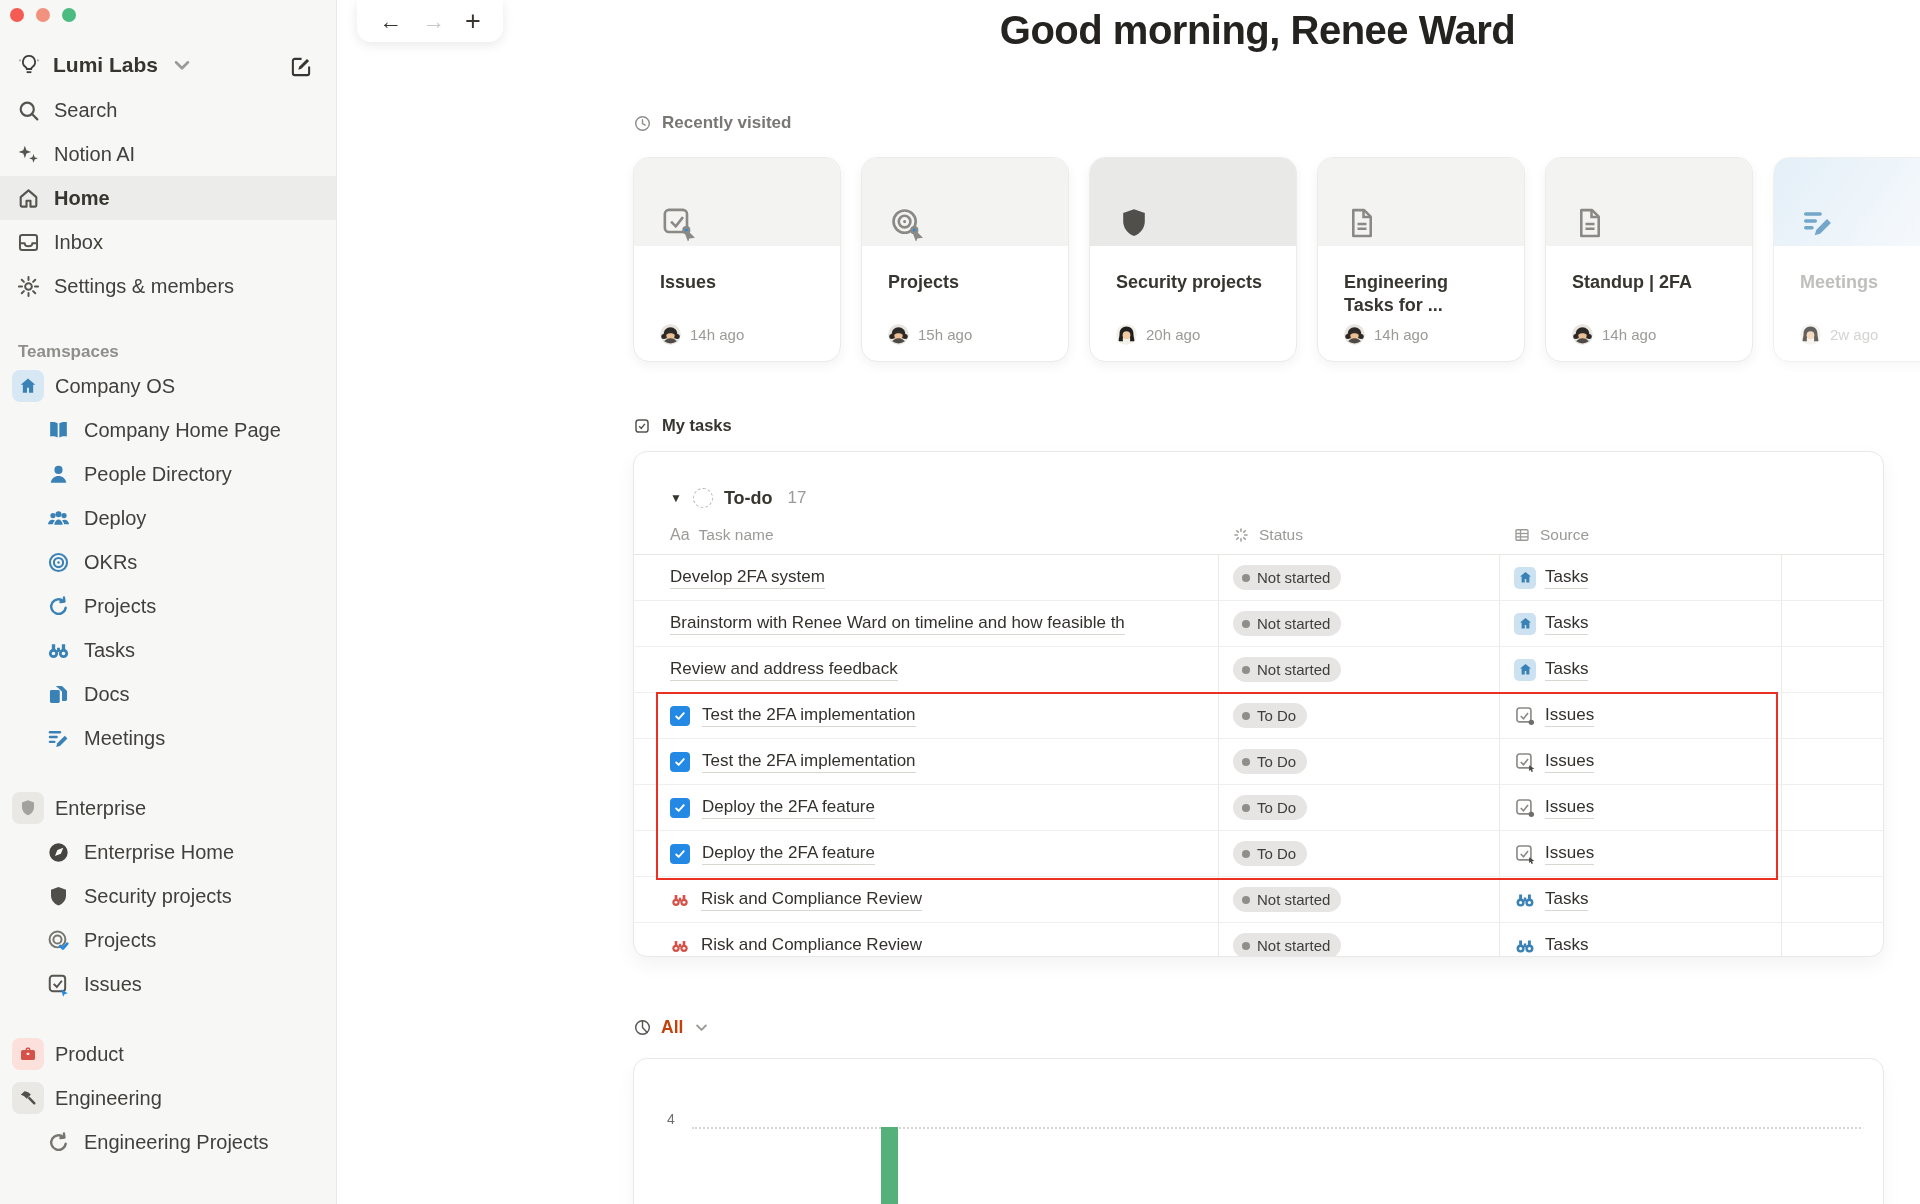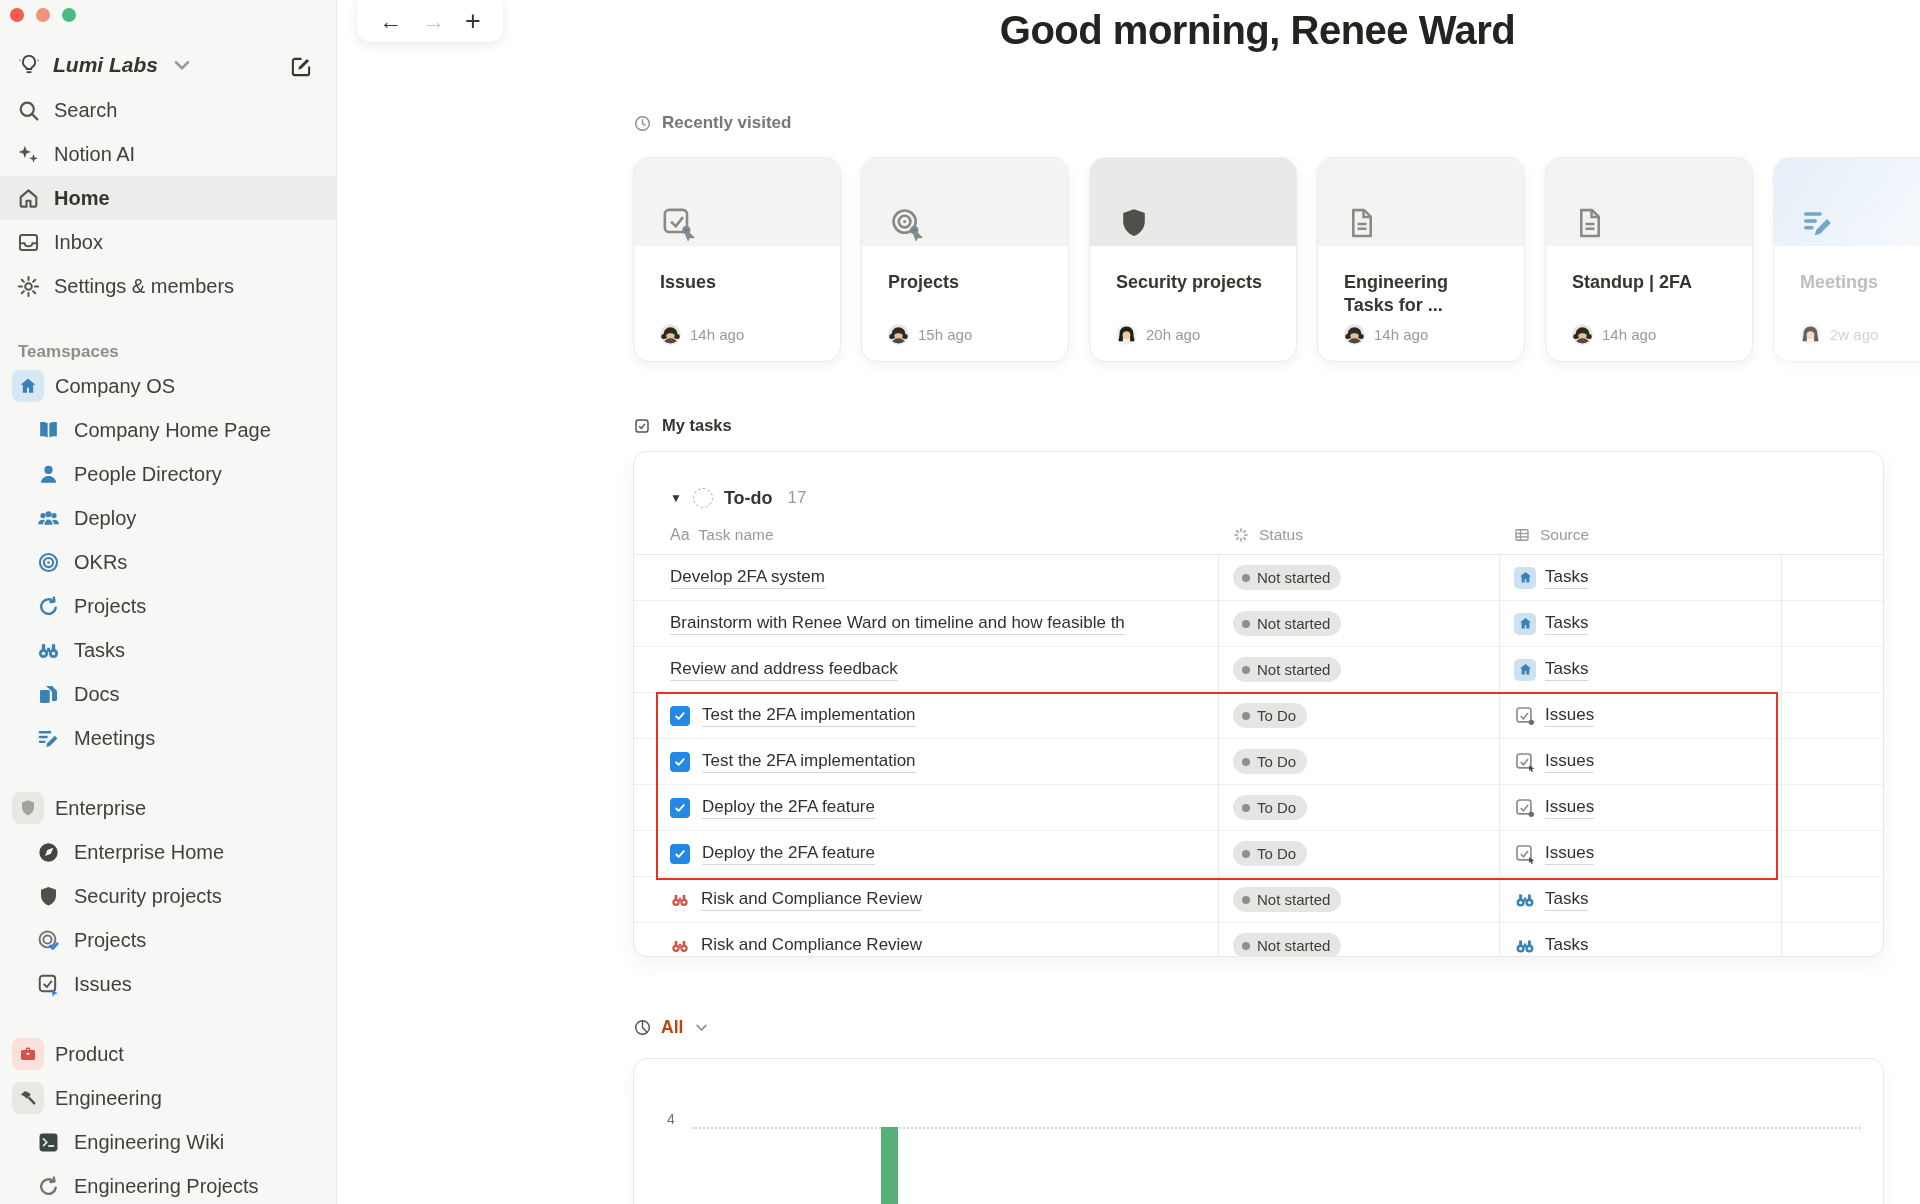--- a/index.html
+++ b/index.html
@@ -8,28 +8,28 @@
   .ic{display:inline-block;flex:none;}
   .ic svg{width:100%;height:100%;display:block;}
 
   
   #sidebar{position:relative;width:336px;min-width:336px;height:100%;
            background:#f7f7f5;border-right:1px solid #e9e8e6;overflow:hidden;}
   .traffic{position:absolute;top:8px;left:10px;display:flex;gap:12px;}
   .tl{width:14px;height:14px;border-radius:50%;}
   .tl-close{background:#f45b52;} .tl-min{background:#f1927e;} .tl-zoom{background:#4cbb82;}
   #compose{position:absolute;top:54px;right:22px;width:26px;height:26px;cursor:pointer;}
-  .ws-row{display:flex;align-items:center;gap:11px;margin:52px 14px 10px 16px;cursor:pointer;font-style:italic;}
+  .ws-row{display:flex;align-items:center;gap:11px;margin:52px 14px 10px 16px;cursor:pointer;}
   .ws-row .ic{width:26px;height:26px;}
   .ws-name{font-size:21px;font-weight:700;color:#37352f;}
   .ws-chev{width:15px;height:15px;}
   .srow{display:flex;align-items:center;height:44px;padding-left:16px;font-size:20px;
         font-weight:500;color:#41403c;cursor:pointer;white-space:nowrap;}
   .srow .ic{width:25px;height:25px;margin-right:13px;}
-  .srow.child{padding-left:36px;}
+  .srow.child{padding-left:46px;}
   .srow.active{background:#ececea;font-weight:600;color:#37352f;}
   .badge{width:32px;height:32px;border-radius:8px;display:flex;align-items:center;
          justify-content:center;margin-right:11px;margin-left:-4px;flex:none;}
   .badge .ic{width:20px;height:20px;margin:0;}
   .b-blue{background:#d7e8f4;} .b-gray{background:#e9e8e5;} .b-red{background:#fbe0dc;}
   .sec-label{margin:34px 0 2px 18px;font-size:17px;font-weight:600;color:#8f8e8a;}
   .side-group{margin-top:26px;}
 
   
   #main{position:relative;flex:1;height:100%;background:#fff;}
@@ -352,30 +352,20 @@
               <svg viewBox="0 0 24 24" fill="#514f4b">
                 <path d="M3.4 8.2 7.8 3.8c2.1.2 4.6 1.1 6.2 2.7l1.4 1.4-4.9 4.9-1.5-1.5c-1.6-1.6-3.5-2.6-5.6-3.1z"></path>
                 <path d="M11.6 12.3l2.1-2.1 7 7.2a1.5 1.5 0 0 1-2.1 2.1z"></path>
               </svg>
             </span>
           </span>
           <span>Engineering</span>
         </div>
         <div class="srow child">
           <span class="ic">
-            <svg viewBox="0 0 24 24">
-              <rect x="3.4" y="3.4" width="17.2" height="17.2" rx="3" fill="#3e443f"></rect>
-              <path d="M7.2 8.6l3.2 3.2-3.2 3.2" stroke="#d6e4da" stroke-width="1.8" fill="none" stroke-linecap="round" stroke-linejoin="round"></path>
-              <line x1="12.4" y1="15.4" x2="16.8" y2="15.4" stroke="#d6e4da" stroke-width="1.8" stroke-linecap="round"></line>
-            </svg>
-          </span>
-          <span>Engineering Wiki</span>
-        </div>
-        <div class="srow child">
-          <span class="ic">
             <svg viewBox="0 0 24 24" fill="none" stroke="#76756f" stroke-width="2.3" stroke-linecap="round">
               <path d="M18.9 13.2A7 7 0 1 1 16.8 7"></path>
               <path d="M17.2 3.4l.5 3.8-3.8.5" stroke-linejoin="round"></path>
             </svg>
           </span>
           <span>Engineering Projects</span>
         </div>
       </div>
     </div>
 </div>

